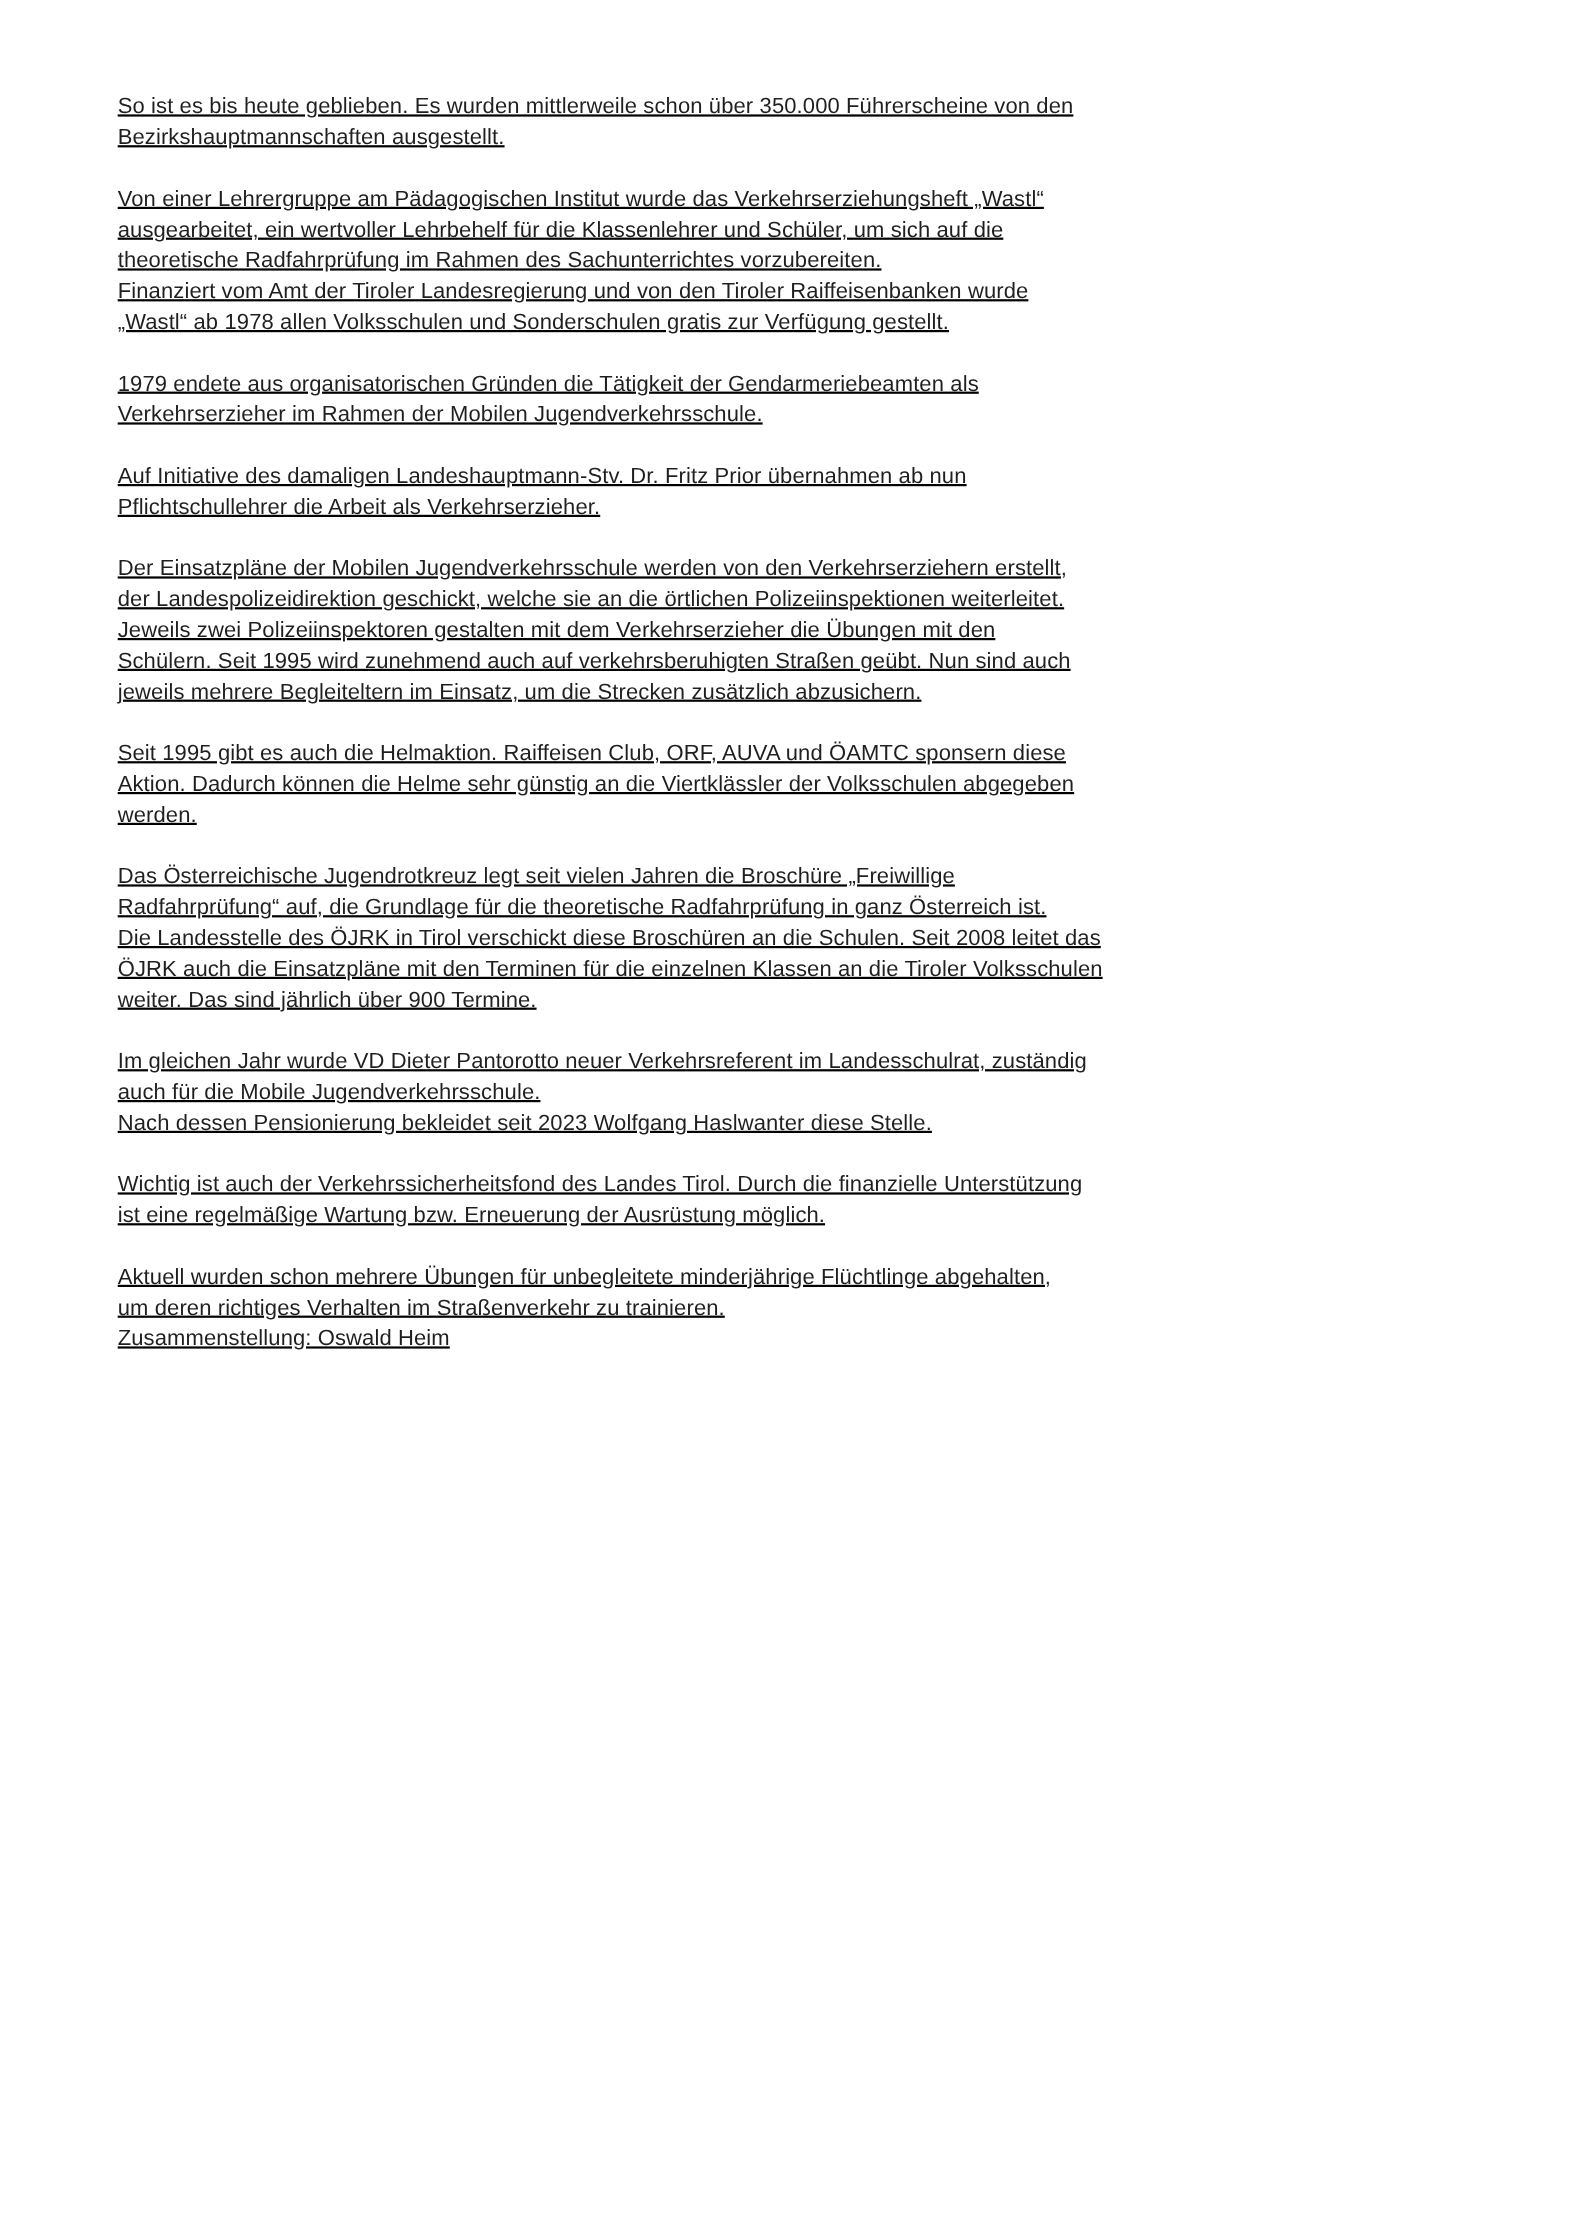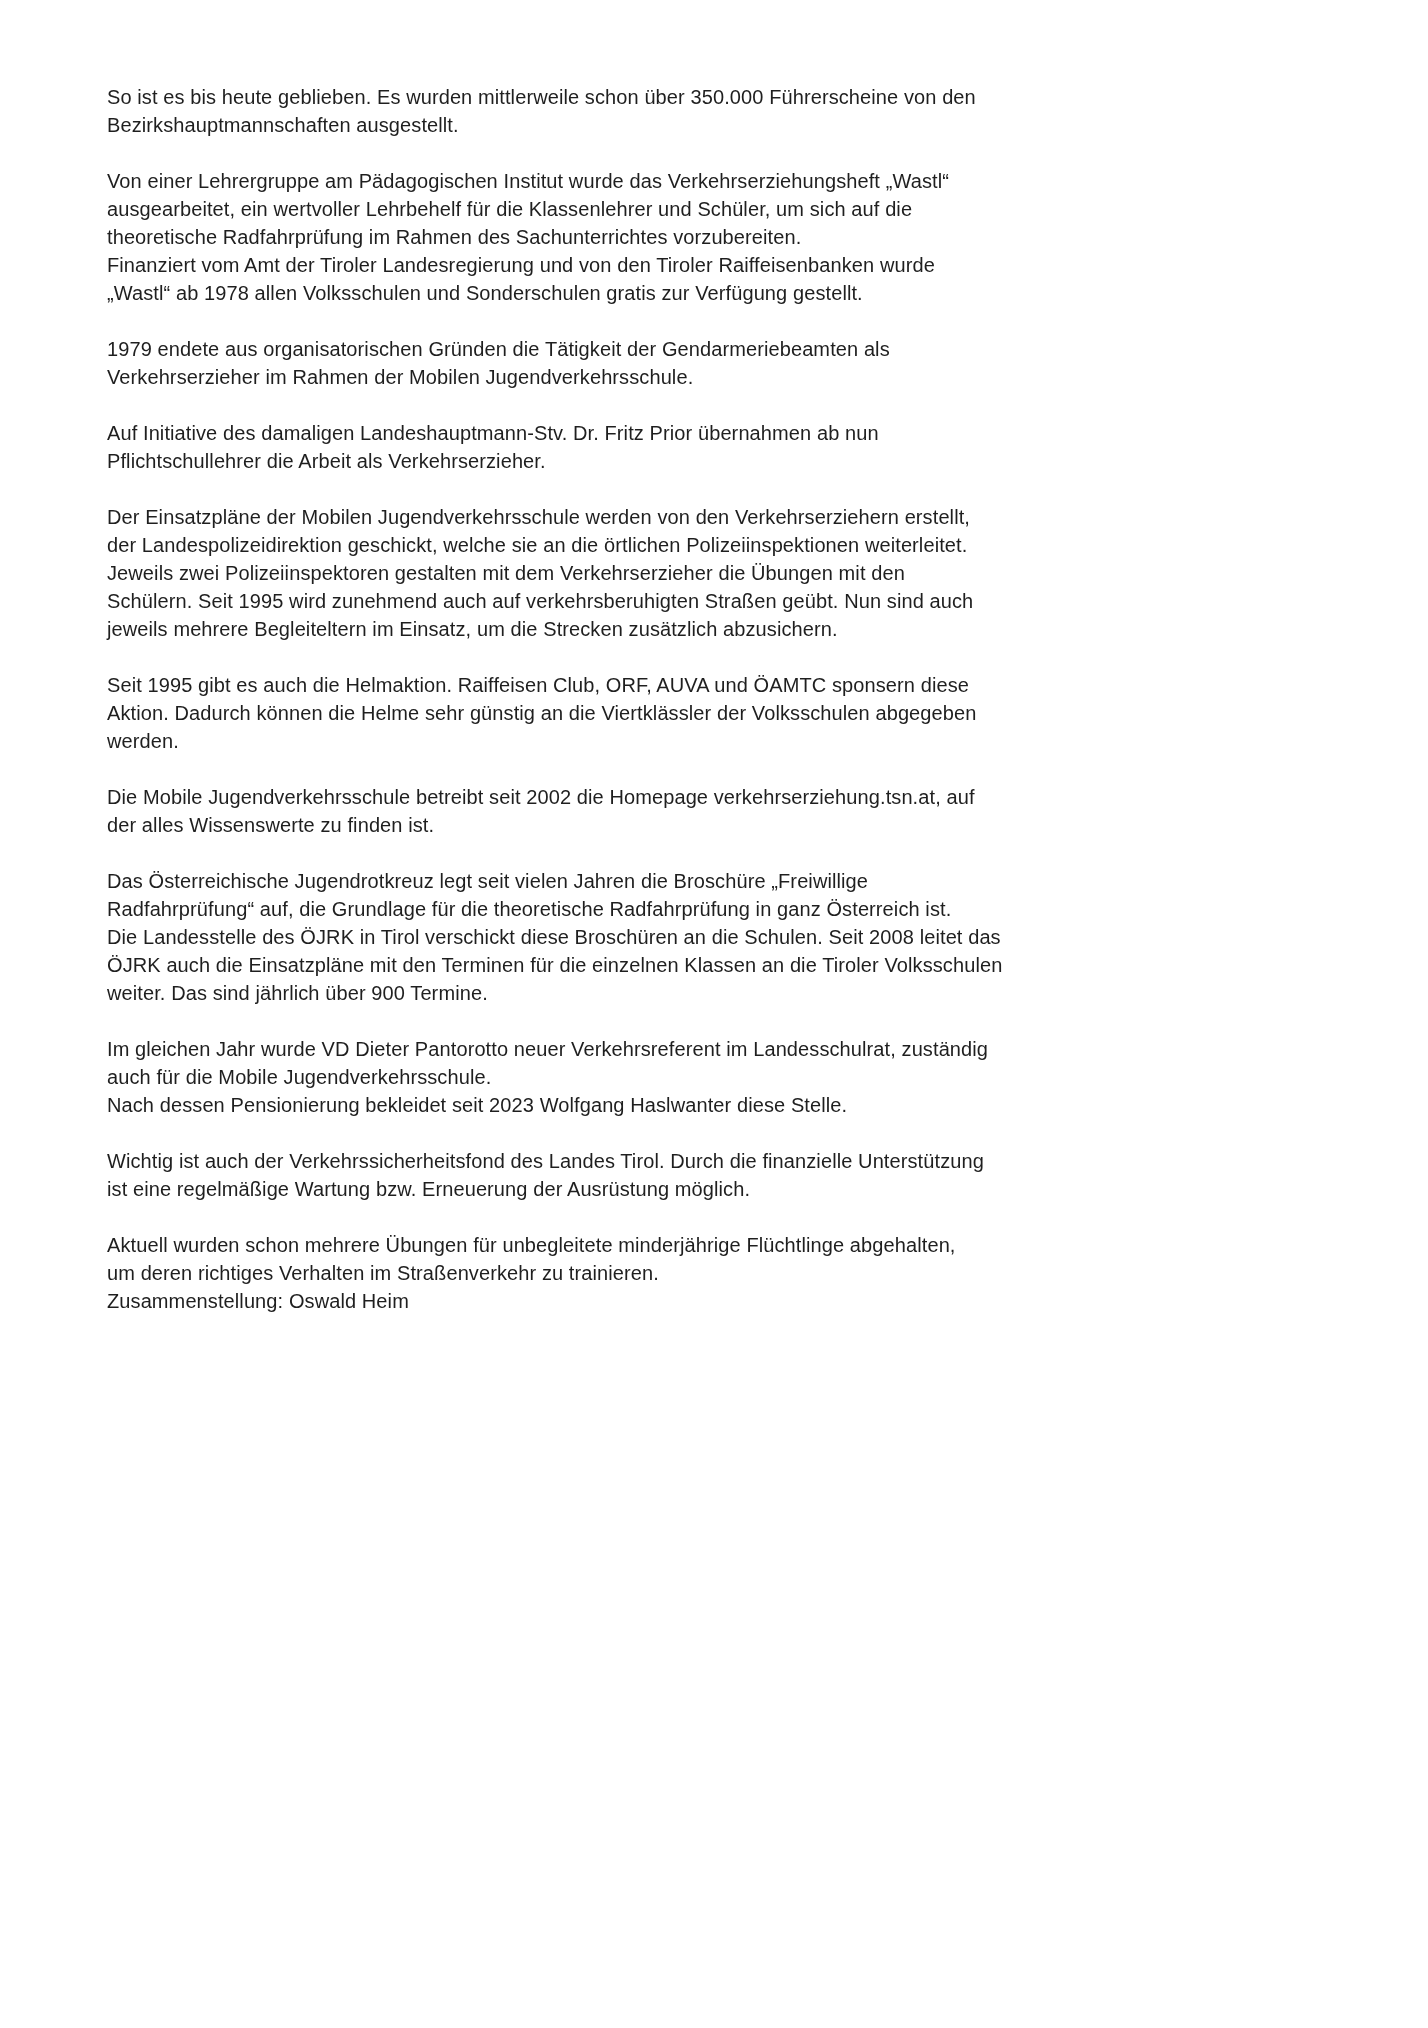--- a/index.html
+++ b/index.html
@@ -15,20 +15,21 @@
   }
   .page {
     position: absolute;
     top: 0;
     left: 0;
     width: 1428px;
     height: 2028px;
     background: #ffffff;
     box-sizing: border-box;
     padding: 83px 285px 0 107px;
+    text-decoration: underline;
   }
   .doc-body p {
     margin: 0 0 28px 0;
     font-size: 20px;
     line-height: 28px;
     color: #1f1f1f;
     white-space: pre-line;
     letter-spacing: 0.1px;
   }
   .doc-body p:last-child {
@@ -52,22 +53,20 @@
     <p>Auf Initiative des damaligen Landeshauptmann-Stv. Dr. Fritz Prior übernahmen ab nun
 Pflichtschullehrer die Arbeit als Verkehrserzieher.</p>
     <p>Der Einsatzpläne der Mobilen Jugendverkehrsschule werden von den Verkehrserziehern erstellt,
 der Landespolizeidirektion geschickt, welche sie an die örtlichen Polizeiinspektionen weiterleitet.
 Jeweils zwei Polizeiinspektoren gestalten mit dem Verkehrserzieher die Übungen mit den
 Schülern. Seit 1995 wird zunehmend auch auf verkehrsberuhigten Straßen geübt. Nun sind auch
 jeweils mehrere Begleiteltern im Einsatz, um die Strecken zusätzlich abzusichern.</p>
     <p>Seit 1995 gibt es auch die Helmaktion. Raiffeisen Club, ORF, AUVA und ÖAMTC sponsern diese
 Aktion. Dadurch können die Helme sehr günstig an die Viertklässler der Volksschulen abgegeben
 werden.</p>
-    <p>Die Mobile Jugendverkehrsschule betreibt seit 2002 die Homepage verkehrserziehung.tsn.at, auf
-der alles Wissenswerte zu finden ist.</p>
     <p>Das Österreichische Jugendrotkreuz legt seit vielen Jahren die Broschüre „Freiwillige
 Radfahrprüfung“ auf, die Grundlage für die theoretische Radfahrprüfung in ganz Österreich ist.
 Die Landesstelle des ÖJRK in Tirol verschickt diese Broschüren an die Schulen. Seit 2008 leitet das
 ÖJRK auch die Einsatzpläne mit den Terminen für die einzelnen Klassen an die Tiroler Volksschulen
 weiter. Das sind jährlich über 900 Termine.</p>
     <p>Im gleichen Jahr wurde VD Dieter Pantorotto neuer Verkehrsreferent im Landesschulrat, zuständig
 auch für die Mobile Jugendverkehrsschule.
 Nach dessen Pensionierung bekleidet seit 2023 Wolfgang Haslwanter diese Stelle.</p>
     <p>Wichtig ist auch der Verkehrssicherheitsfond des Landes Tirol. Durch die finanzielle Unterstützung
 ist eine regelmäßige Wartung bzw. Erneuerung der Ausrüstung möglich.</p>

